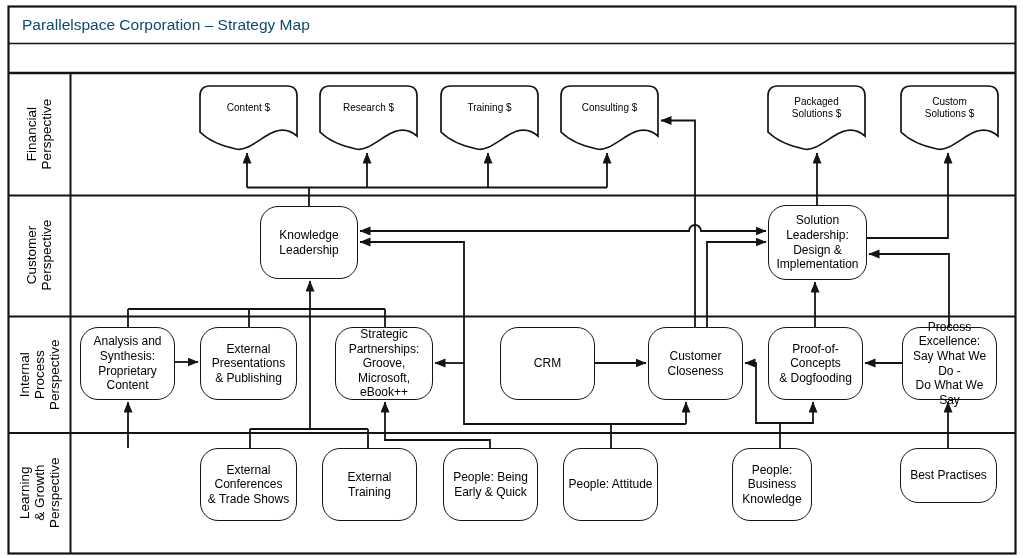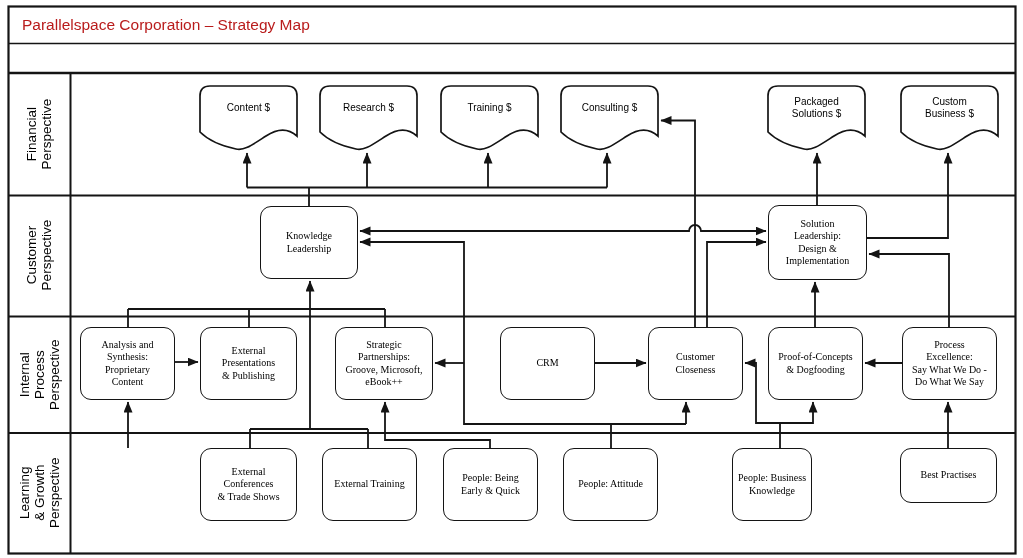--- a/index.html
+++ b/index.html
@@ -1,26 +1,26 @@
 <!DOCTYPE html>
 <html><head>
 <meta charset="utf-8">
 <style>
   html,body{margin:0;padding:0;background:#fff;}
   #stage{position:relative;width:1023px;height:558px;background:#fff;
          font-family:"Liberation Sans","DejaVu Sans",sans-serif;color:#111;overflow:hidden;}
   #lines{position:absolute;left:0;top:0;z-index:1;}
   .titlebar{position:absolute;left:8px;top:6px;width:1000px;height:37px;z-index:3;
-            font-size:15.5px;line-height:37px;padding-left:14px;color:#b91c1c;}
+            font-size:15.5px;line-height:37px;padding-left:14px;color:#0c4a6e;}
   .plabel{position:absolute;left:9px;width:61px;display:flex;align-items:center;justify-content:center;z-index:3;}
   .plabel .rot{transform:rotate(-90deg);white-space:pre-line;text-align:center;
                font-size:13.5px;line-height:1.12;color:#000;}
-  .node{position:absolute;z-index:2;background:#fff;border:1.6px solid #141414;border-radius:11px;
+  .node{position:absolute;z-index:2;background:#fff;border:1.6px solid #141414;border-radius:18px;
         display:flex;align-items:center;justify-content:center;text-align:center;
-        font-size:10px;line-height:1.22;white-space:pre-line;padding:2px;box-sizing:border-box;color:#000;font-family:Liberation Serif, serif;}
+        font-size:12px;line-height:1.22;white-space:pre-line;padding:2px;box-sizing:border-box;color:#000;}
   .doc-label{position:absolute;z-index:2;display:flex;align-items:center;justify-content:center;
              text-align:center;font-size:10px;line-height:1.22;white-space:pre-line;
              padding-bottom:16px;box-sizing:border-box;color:#000;pointer-events:none;}
 </style>
 </head>
 <body>
 
 <div id="stage">
 
   <svg id="lines" width="1023" height="558" viewBox="0 0 1023 558">
@@ -128,21 +128,21 @@
 Perspective</span>
     </div>
 
   <div class="doc-label" style="left:200px;top:86px;width:97px;height:60px">Content $</div>
   <div class="doc-label" style="left:320px;top:86px;width:97px;height:60px">Research $</div>
   <div class="doc-label" style="left:441px;top:86px;width:97px;height:60px">Training $</div>
   <div class="doc-label" style="left:561px;top:86px;width:97px;height:60px">Consulting $</div>
   <div class="doc-label" style="left:768px;top:86px;width:97px;height:60px">Packaged
 Solutions $</div>
   <div class="doc-label" style="left:901px;top:86px;width:97px;height:60px">Custom
-Business $</div>
+Solutions $</div>
 
   <div class="node" style="left:260px;top:206px;width:98px;height:73px">Knowledge
 Leadership</div>
   <div class="node" style="left:768px;top:205px;width:99px;height:75px">Solution
 Leadership:
 Design &amp;
 Implementation</div>
 
   <div class="node" style="left:80px;top:327px;width:95px;height:73px">Analysis and
 Synthesis:

